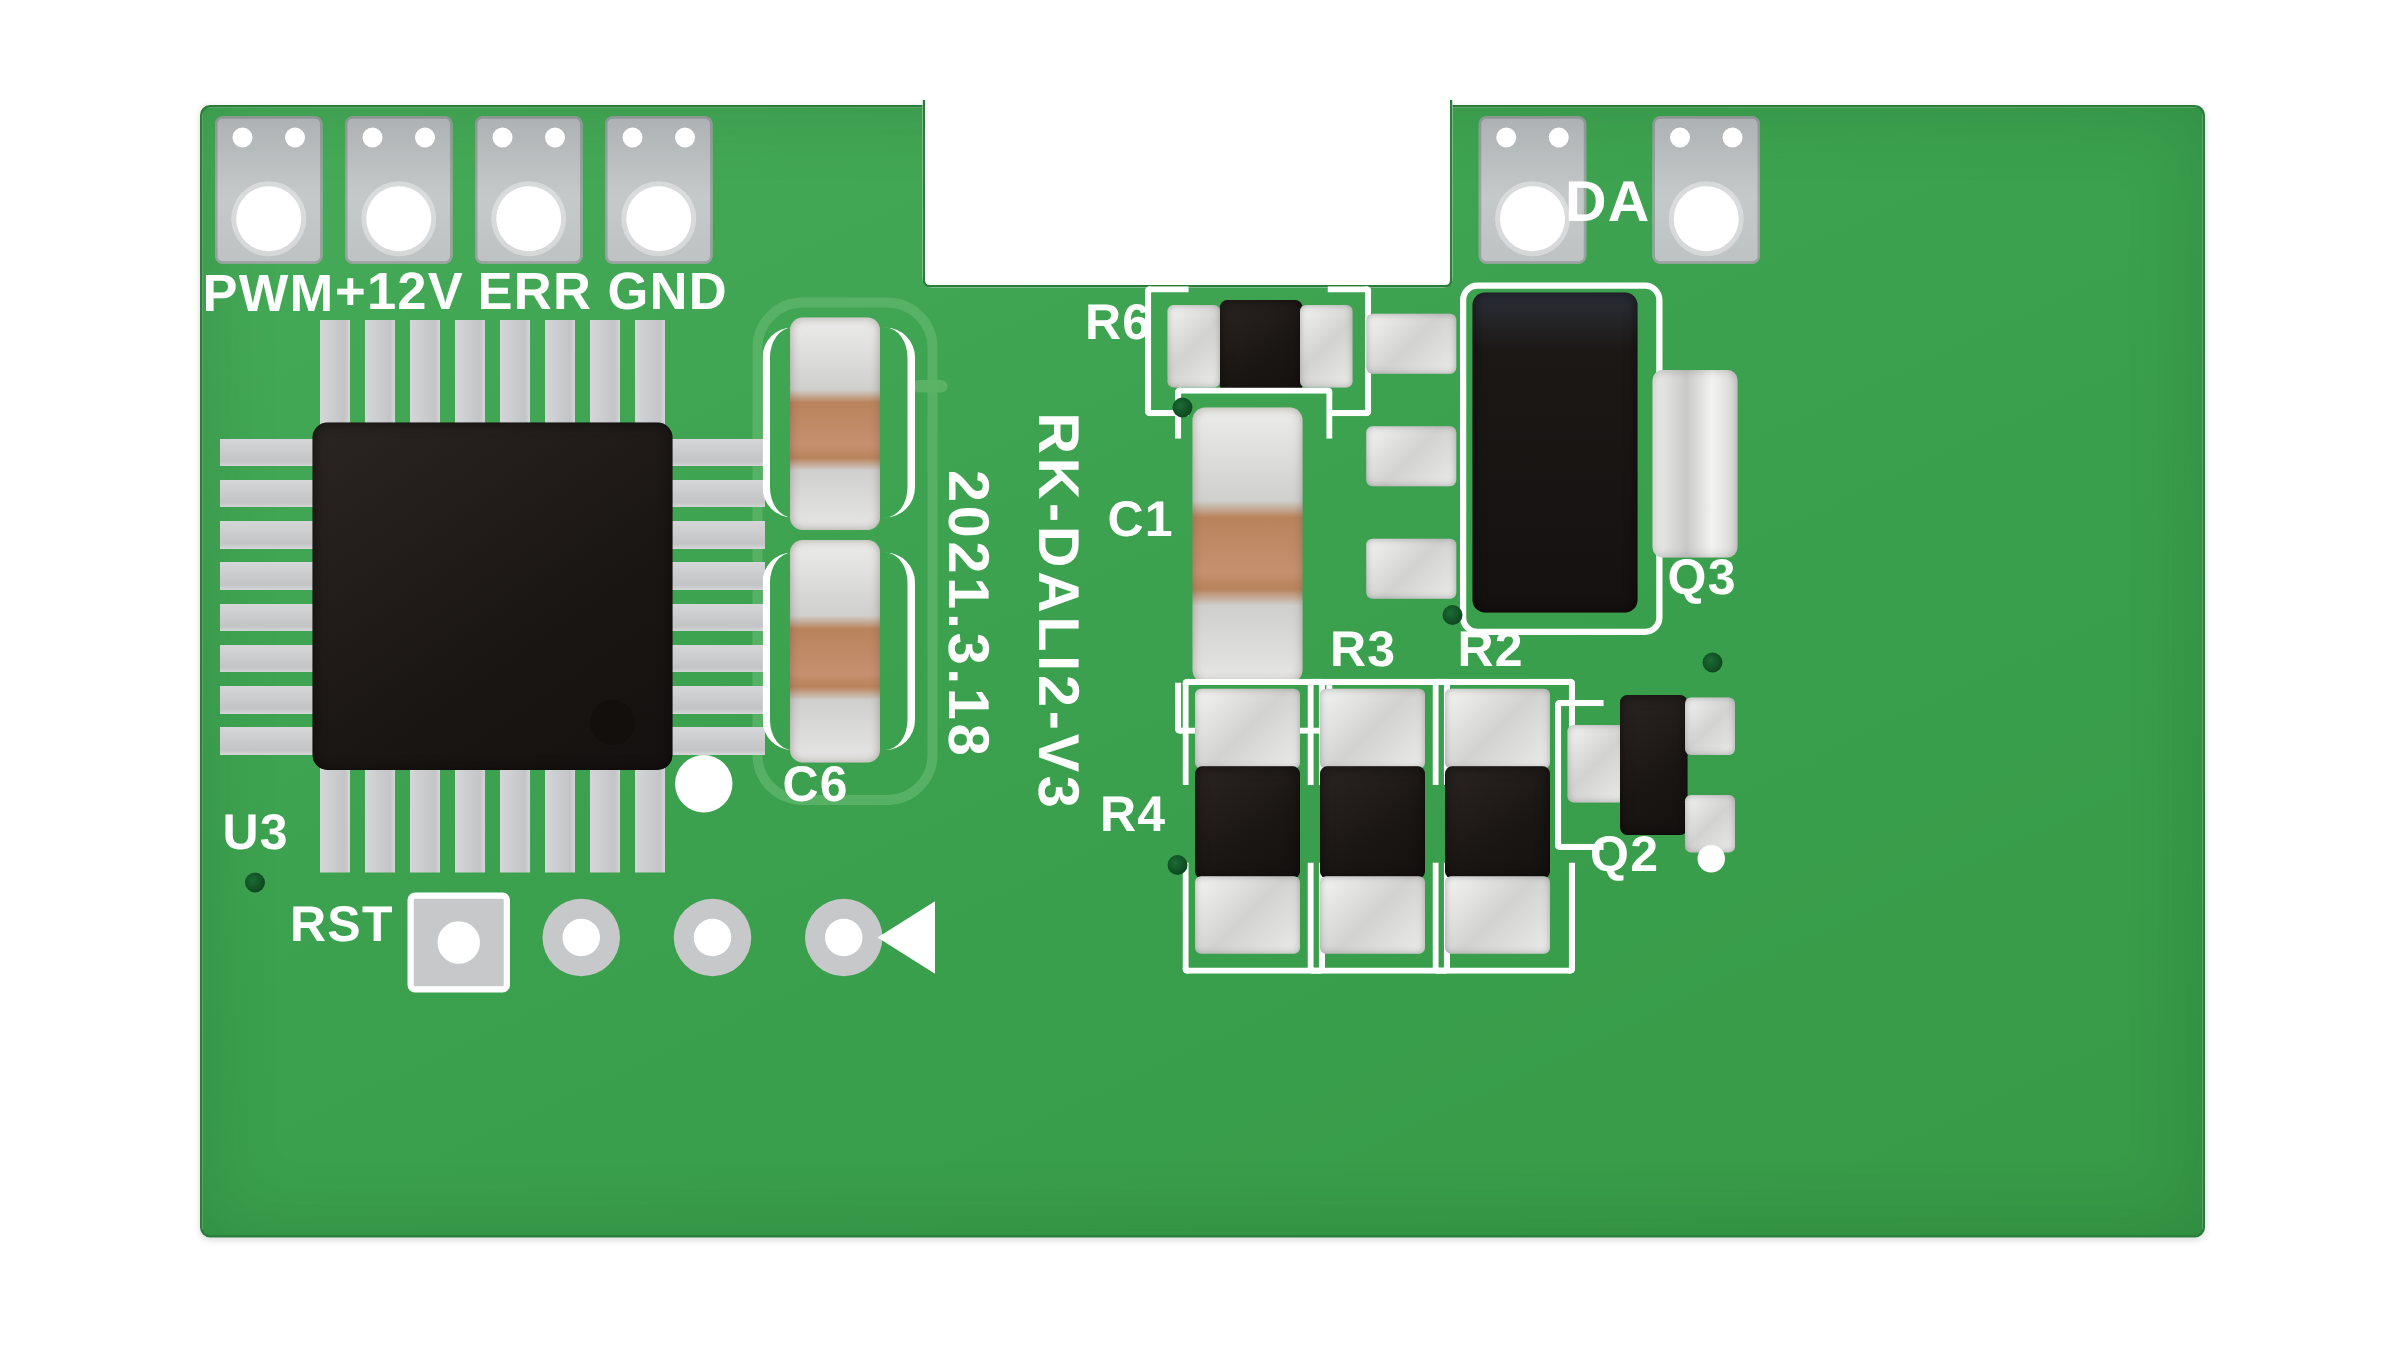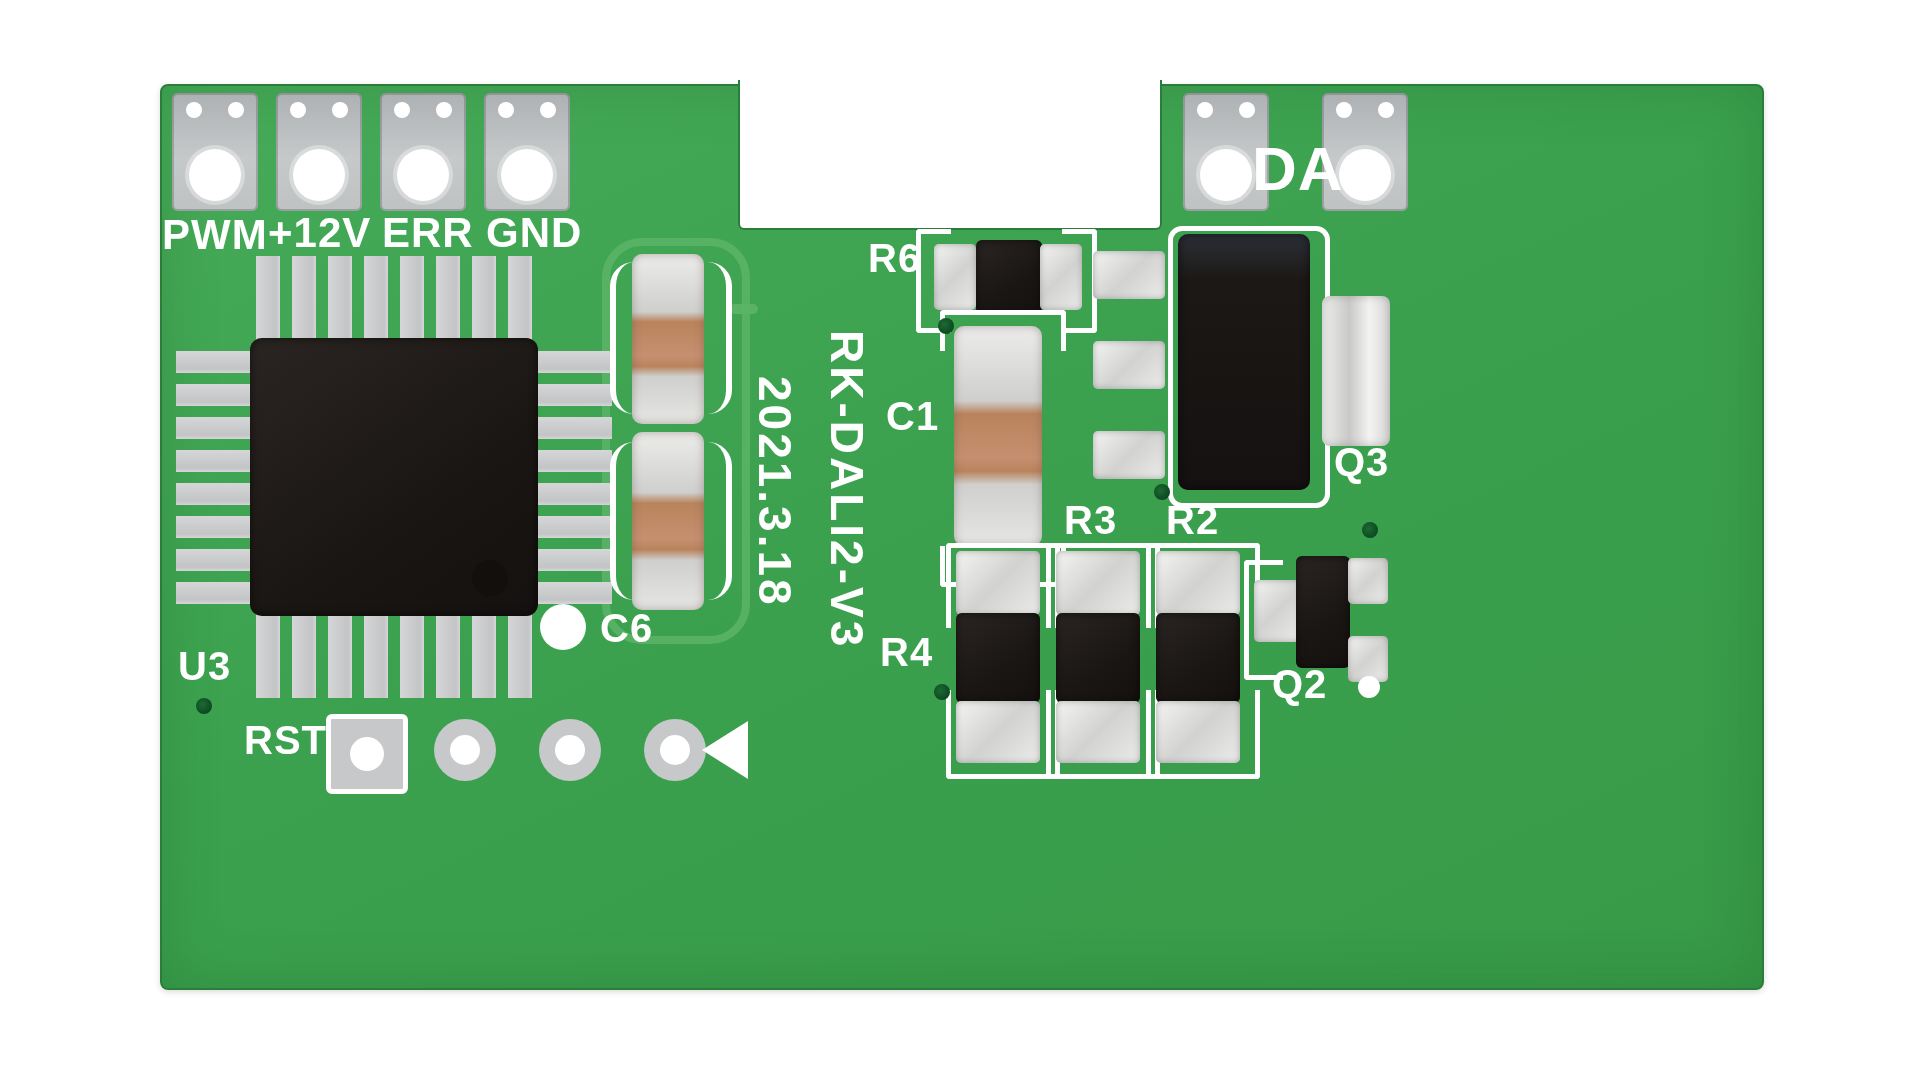--- a/index.html
+++ b/index.html
@@ -17,21 +17,21 @@
   
   .conn{background:linear-gradient(180deg,#aeb1b3 0%,#c6c9ca 55%,#bfc2c3 100%);
         border-radius:6px;box-shadow:inset 0 0 0 2px rgba(90,95,98,.35);}
   .conn .dot{position:absolute;width:16px;height:16px;border-radius:50%;background:#ffffff;top:9px;}
   .conn .hole{position:absolute;width:52px;height:52px;border-radius:50%;background:#ffffff;
               left:17px;top:56px;box-shadow:0 0 0 4px rgba(255,255,255,.35);}
 
   
   .lbl{color:#fff;font-weight:bold;font-size:42px;letter-spacing:1px;line-height:1;white-space:nowrap;}
   .lbl.sm{font-size:40px;}
-  .lbl.big{font-size:62px;}
+  .lbl.big{font-size:46px;}
   .vtext{color:#fff;font-weight:bold;font-size:46px;letter-spacing:3px;line-height:1.1;white-space:nowrap;
          transform:rotate(90deg);transform-origin:top left;}
 
   
   .bk{border:0 solid #ffffff;}
   .bk-left{border-left-width:5px;border-top-width:5px;border-bottom-width:5px;border-radius:4px 0 0 4px;}
   .bk-right{border-right-width:5px;border-top-width:5px;border-bottom-width:5px;border-radius:0 4px 4px 0;}
   .bk-top{border-top-width:5px;border-left-width:5px;border-right-width:5px;border-radius:4px 4px 0 0;}
   .bk-bottom{border-bottom-width:5px;border-left-width:5px;border-right-width:5px;border-radius:0 0 4px 4px;}
   .paren-l{border-left:6px solid #fff;border-radius:24px 0 0 24px;}
@@ -130,21 +130,21 @@
   <div class="abs lbl sm" style="left:178px;top:646px;">U3</div>
 
   <div class="abs wvia" style="left:540px;top:604px;width:46px;height:46px;"></div>
 
   <div class="abs bk paren-l" style="left:610px;top:262px;width:20px;height:152px;"></div>
   <div class="abs bk paren-r" style="left:706px;top:262px;width:20px;height:152px;"></div>
   <div class="abs cap" style="left:632px;top:254px;width:72px;height:170px;"></div>
   <div class="abs bk paren-l" style="left:610px;top:442px;width:20px;height:158px;"></div>
   <div class="abs bk paren-r" style="left:706px;top:442px;width:20px;height:158px;"></div>
   <div class="abs cap" style="left:632px;top:432px;width:72px;height:178px;"></div>
-  <div class="abs lbl sm" style="left:600px;top:608px;">C6</div>
+  <div class="abs lbl sm" style="left:626px;top:608px;">C6</div>
 
   <div class="abs vtext" style="left:800px;top:376px;">2021.3.18</div>
   <div class="abs vtext" style="left:872px;top:330px;">RK-DALI2-V3</div>
 
   <div class="abs lbl sm" style="left:868px;top:238px;">R6</div>
   <div class="abs bk bk-left" style="left:916px;top:229px;width:30px;height:94px;"></div>
   <div class="abs bk bk-right" style="left:1062px;top:229px;width:30px;height:94px;"></div>
   <div class="abs pad" style="left:934px;top:244px;width:42px;height:66px;"></div>
   <div class="abs darkbody" style="left:976px;top:240px;width:66px;height:74px;"></div>
   <div class="abs pad" style="left:1040px;top:244px;width:42px;height:66px;"></div>
@@ -185,21 +185,21 @@
   <div class="abs pad" style="left:1156px;top:701px;width:84px;height:62px;"></div>
 
   <div class="abs bk bk-left" style="left:1244px;top:560px;width:34px;height:110px;"></div>
   <div class="abs pad" style="left:1254px;top:580px;width:46px;height:62px;"></div>
   <div class="abs darkbody" style="left:1296px;top:556px;width:54px;height:112px;"></div>
   <div class="abs pad" style="left:1348px;top:558px;width:40px;height:46px;"></div>
   <div class="abs pad" style="left:1348px;top:636px;width:40px;height:46px;"></div>
   <div class="abs lbl sm" style="left:1272px;top:664px;">Q2</div>
   <div class="abs wvia" style="left:1358px;top:676px;width:22px;height:22px;"></div>
 
-  <div class="abs lbl sm" style="left:244px;top:720px;text-align:right;">RST</div>
+  <div class="abs lbl sm" style="left:232px;top:720px;text-align:right;">RST</div>
   <div class="abs sqpad" style="left:326px;top:714px;width:72px;height:70px;">
     <span class="inner"></span>
   </div>
   <div class="abs holepad" style="left:434px;top:719px;width:62px;height:62px;">
     <span class="inner"></span>
   </div>
   <div class="abs holepad" style="left:539px;top:719px;width:62px;height:62px;">
     <span class="inner"></span>
   </div>
   <div class="abs holepad" style="left:644px;top:719px;width:62px;height:62px;">

